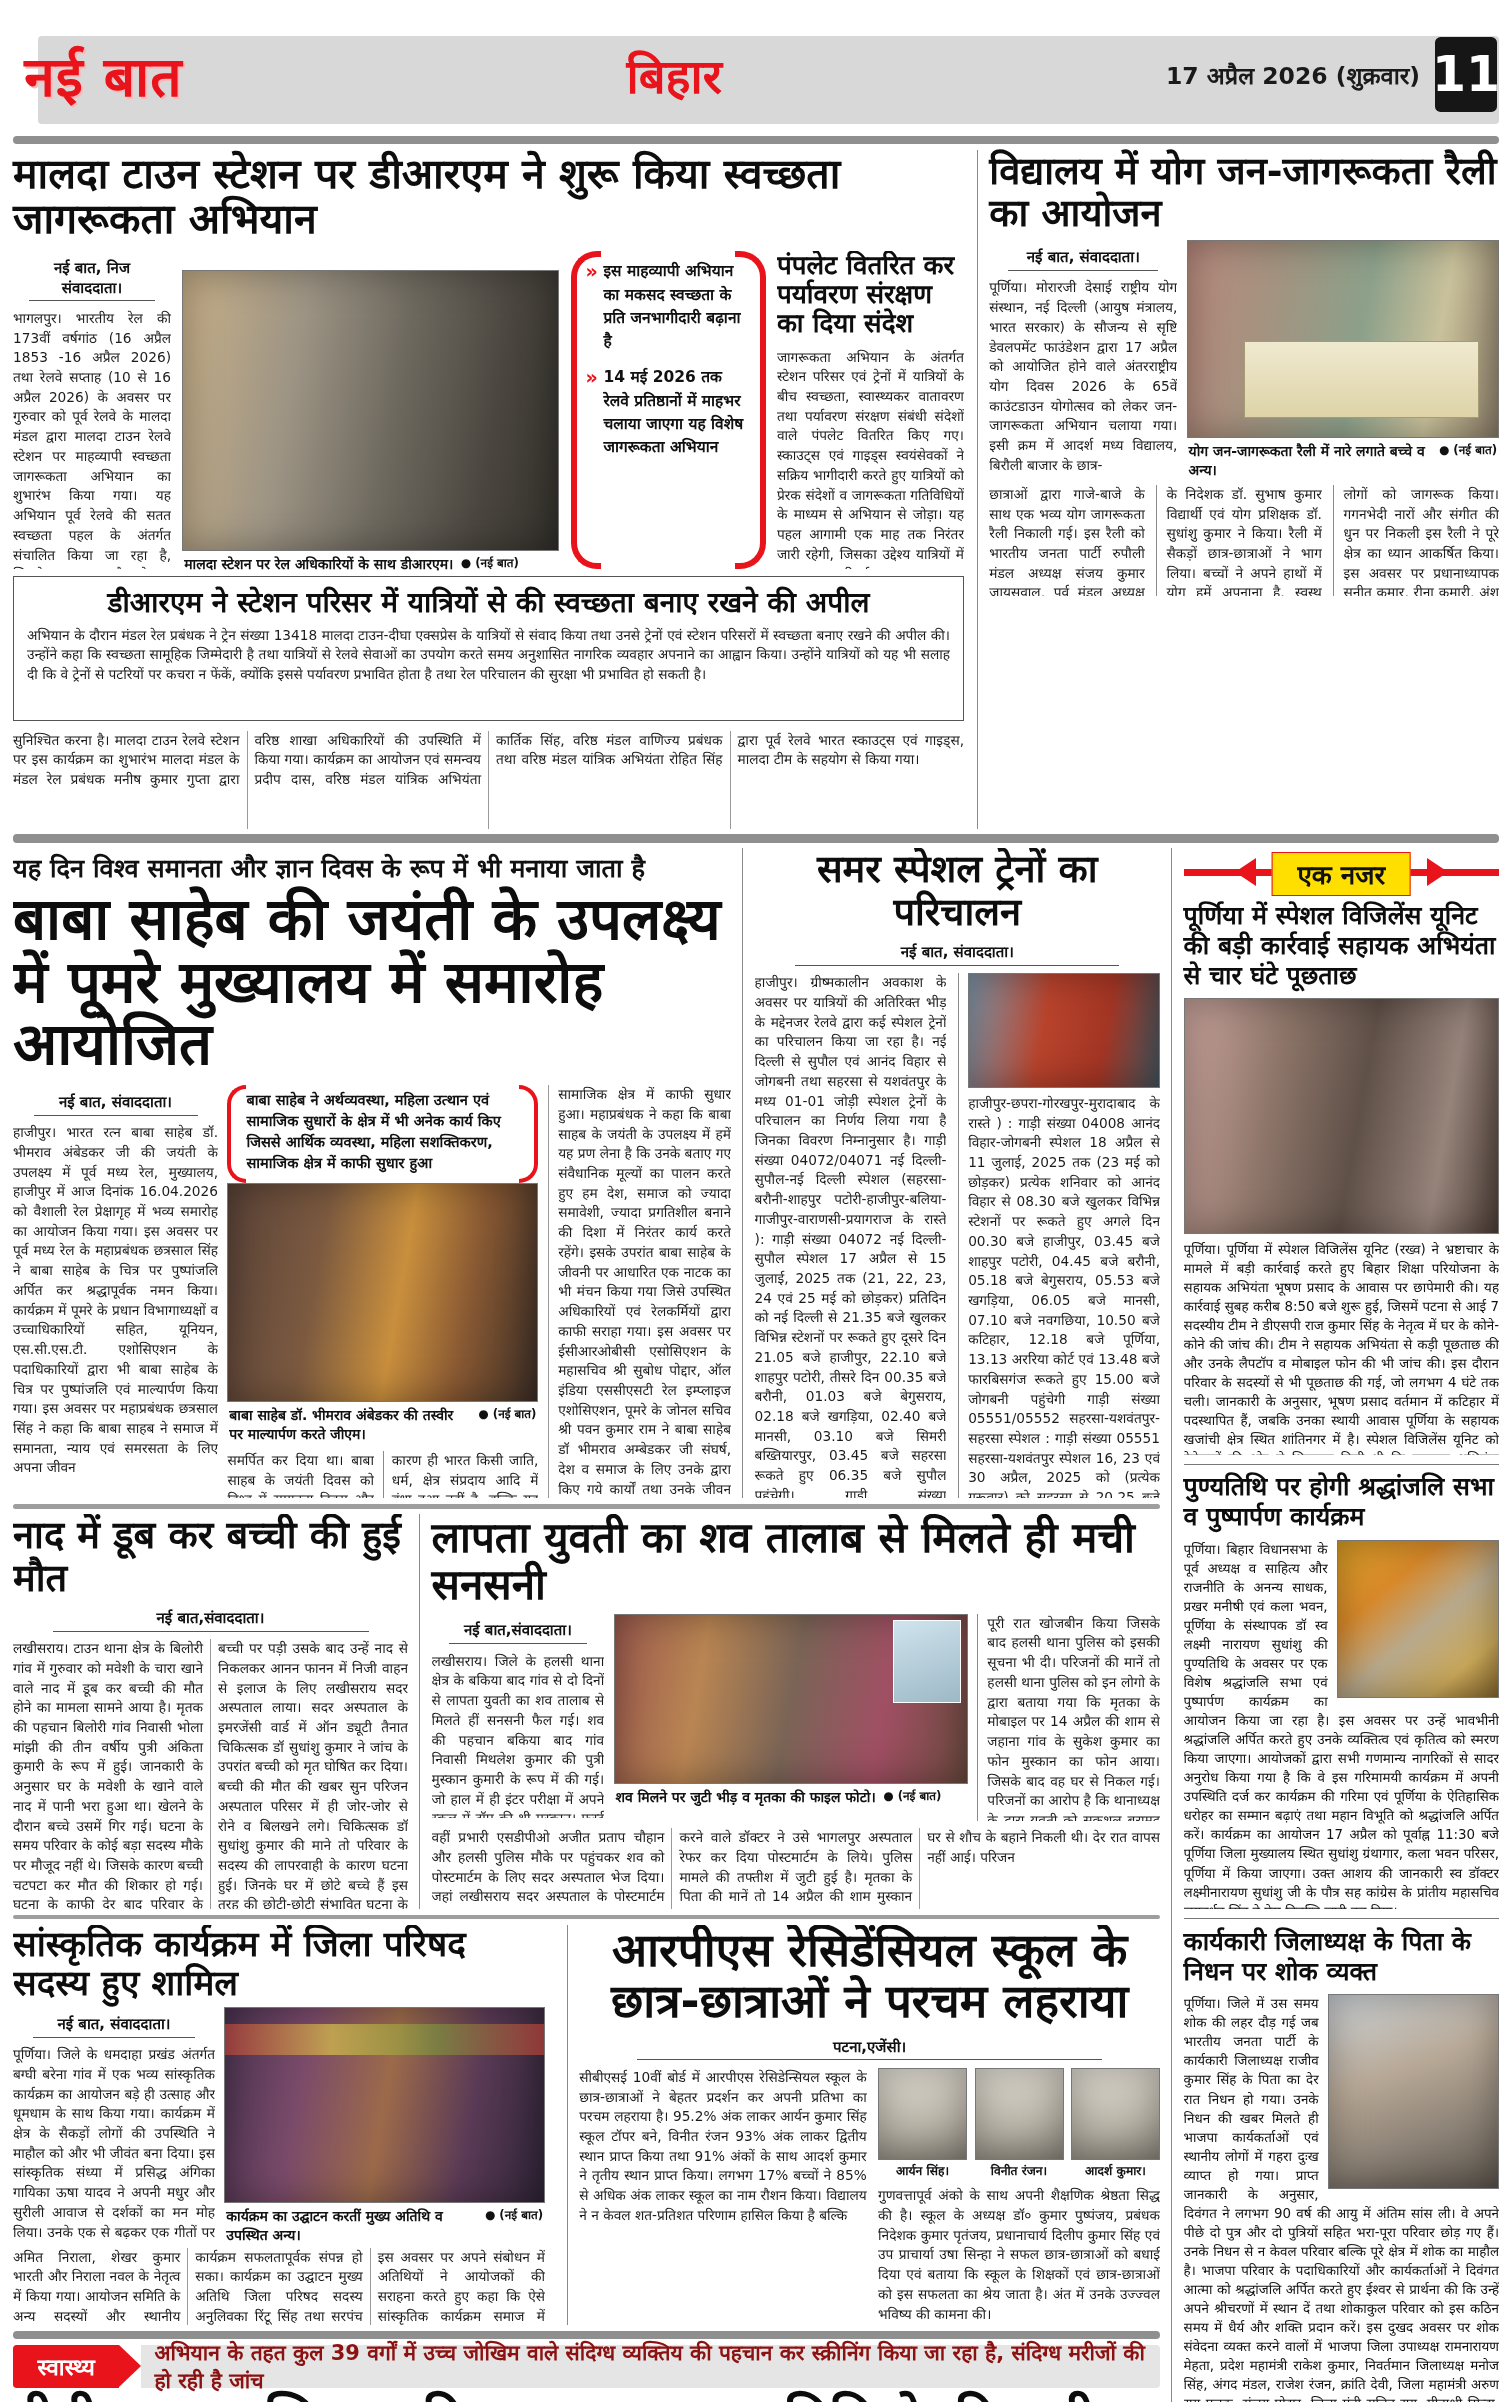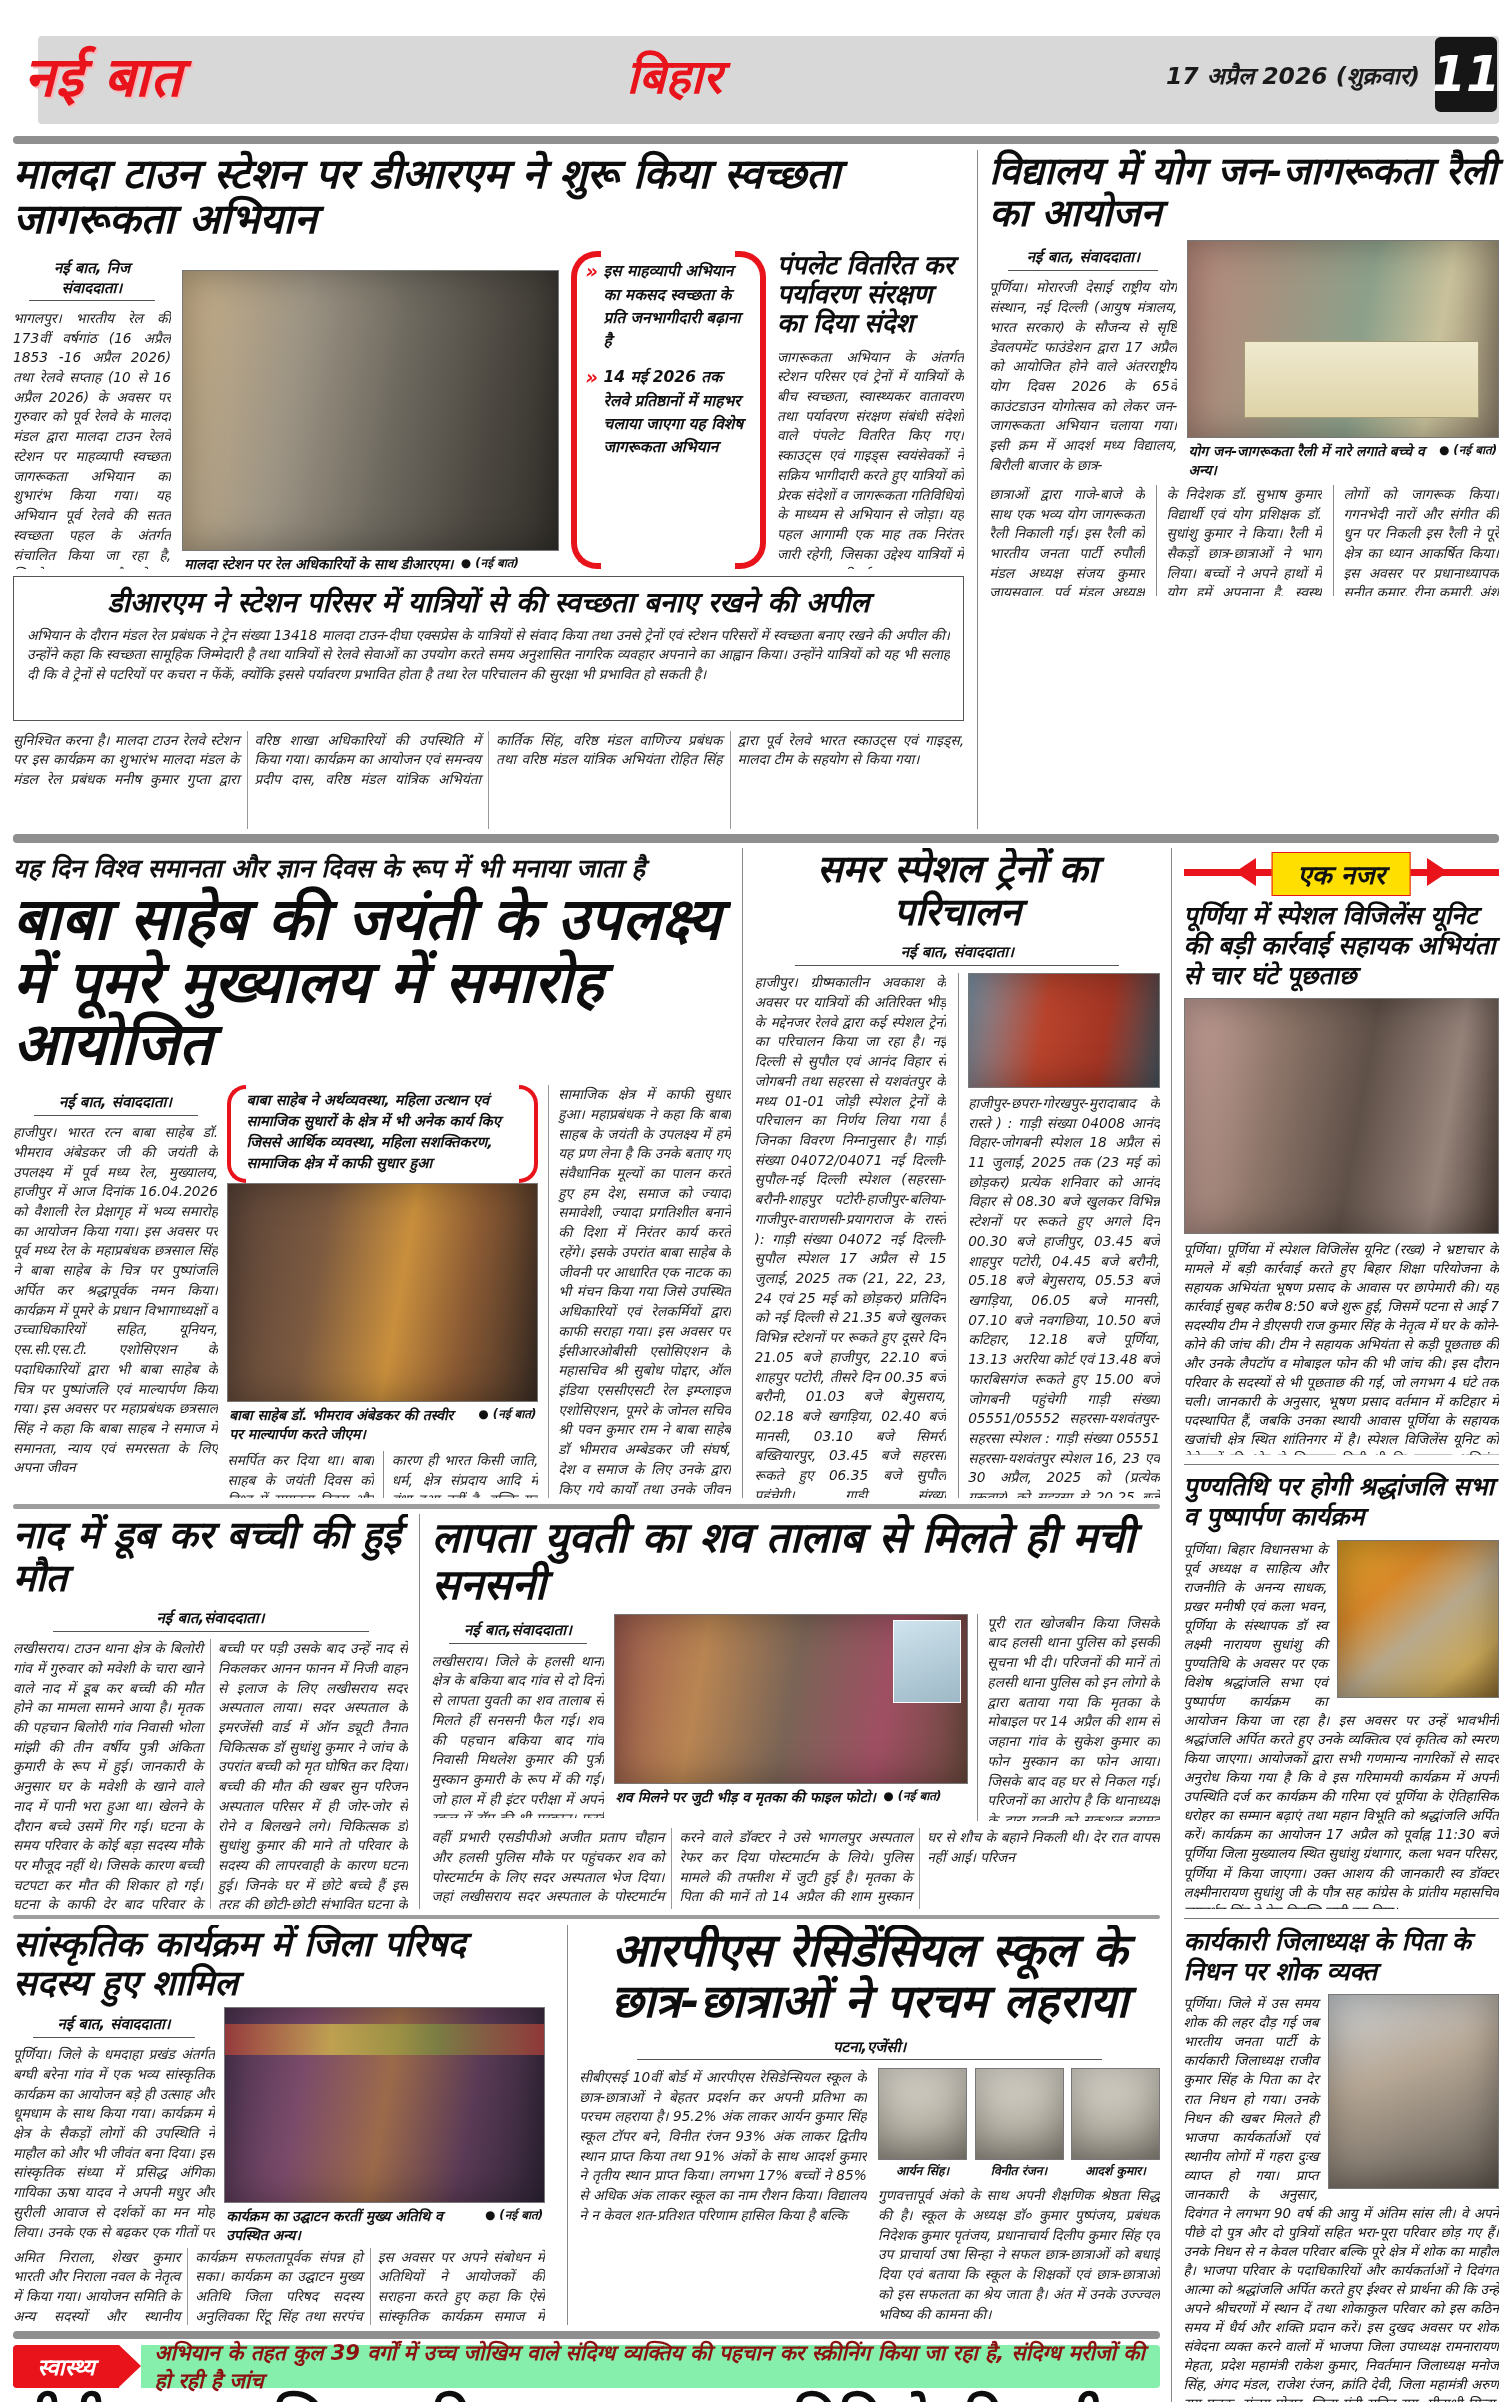--- a/index.html
+++ b/index.html
@@ -1,18 +1,18 @@
 <!DOCTYPE html>
 <html lang="hi" style="font-size:15px"><head>
 <meta charset="utf-8">
 <style>
   html,body{margin:0;padding:0;background:#f2f2f2;}
   .page{width:1512px;height:2402px;background:#fff;margin:0 auto;position:relative;
         font-family:"DejaVu Sans",sans-serif;color:#111;box-sizing:border-box;
-        padding:19px 13px 0 13px;overflow:hidden;font-style:italic;}
+        padding:19px 13px 0 13px;overflow:hidden;}
   
   .mast{position:relative;height:111px;}
   .mast-band{position:absolute;left:24.5px;right:0;top:17px;bottom:5.6px;background:#d8d8d8;
              border-radius:3.8px;}
   .mast-inner{position:relative;height:100%;display:flex;align-items:center;}
   .logo{color:#e8131b;font-size:55px;font-weight:bold;letter-spacing:0.9px;margin-left:11.3px;
         text-shadow:1.9px 1.9px 0 #f7b9bb;}
   .edition{color:#e8131b;font-size:47px;font-weight:bold;flex:1;text-align:center;}
   .mast-date{font-size:23.5px;font-weight:bold;color:#1a1a1a;margin-right:15px;white-space:nowrap;}
   .pagenum{background:#161616;color:#fff;font-size:49px;font-weight:bold;width:62px;height:75px;
@@ -123,21 +123,21 @@
   .ph-stu{height:90px;background:linear-gradient(170deg,#e8e4da,#b9b4a8 60%,#8f8a80);}
   .stu-name{font-size:12.2px;font-weight:bold;text-align:center;padding:1.9px 0;}
   .rps-right-txt{margin-top:5.6px;height:194px;}
   
   .tb{margin-top:5.6px;}
   .tb-banner{display:flex;align-items:stretch;height:43px;margin-bottom:3.8px;}
   .tb-label{background:#e8131b;color:#fff;font-weight:bold;font-size:22.6px;display:flex;align-items:center;
             padding:0 24.5px;border-radius:3.8px 0 0 3.8px;}
   .tb-arrow{width:0;height:0;border-top:21.7px solid transparent;border-bottom:21.7px solid transparent;
             border-left:22.6px solid #e8131b;}
-  .tb-yellow{flex:1;background:#86efac;color:#8c1111;font-weight:bold;font-size:21px;display:flex;
+  .tb-yellow{flex:1;background:#e5e5e5;color:#8c1111;font-weight:bold;font-size:21px;display:flex;
              align-items:center;padding:0 13px;border-radius:0 3.8px 3.8px 0;}
   .h-tb{font-size:53px;margin:1.9px 0 5.6px 0;}
   
   .eknazar{position:relative;margin:3.8px 0 7.5px 0;height:41px;}
   .ek-line{position:absolute;left:0;right:0;top:17px;height:6.6px;background:#e8131b;}
   .ek-box{position:absolute;left:50%;transform:translateX(-50%);top:0;background:#ffdf00;
           border:1.9px solid #e8131b;padding:2.8px 24.5px;font-size:26px;font-weight:bold;}
   .ek-tri{position:absolute;top:5.6px;width:0;height:0;border-top:14px solid transparent;border-bottom:14px solid transparent;}
   .ek-tri.l{left:51px;border-right:21px solid #e8131b;}
   .ek-tri.r{right:51px;border-left:21px solid #e8131b;}

